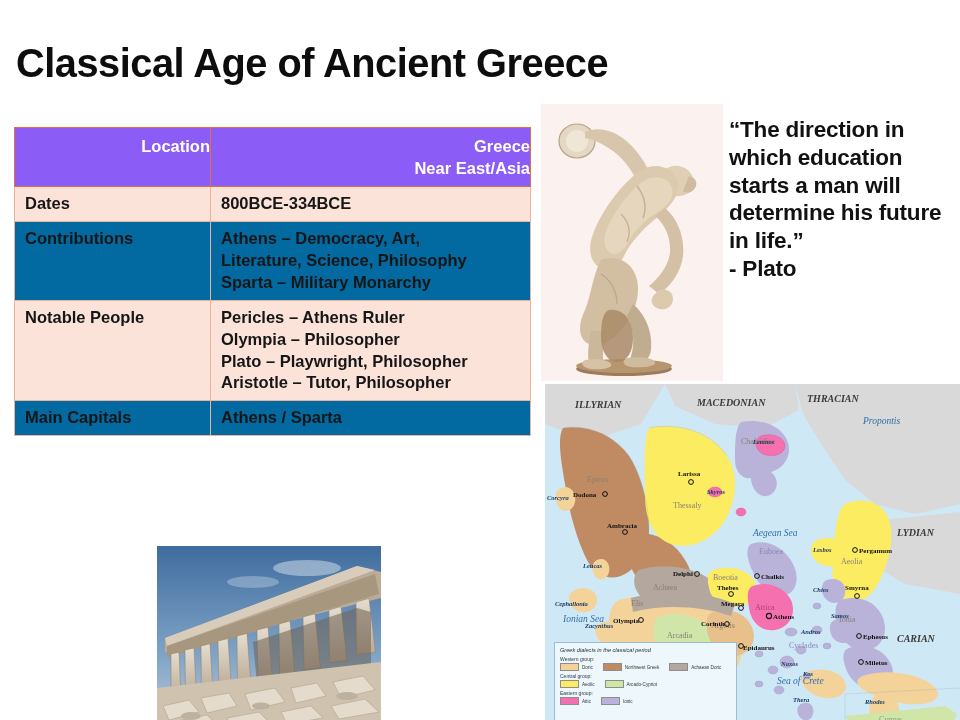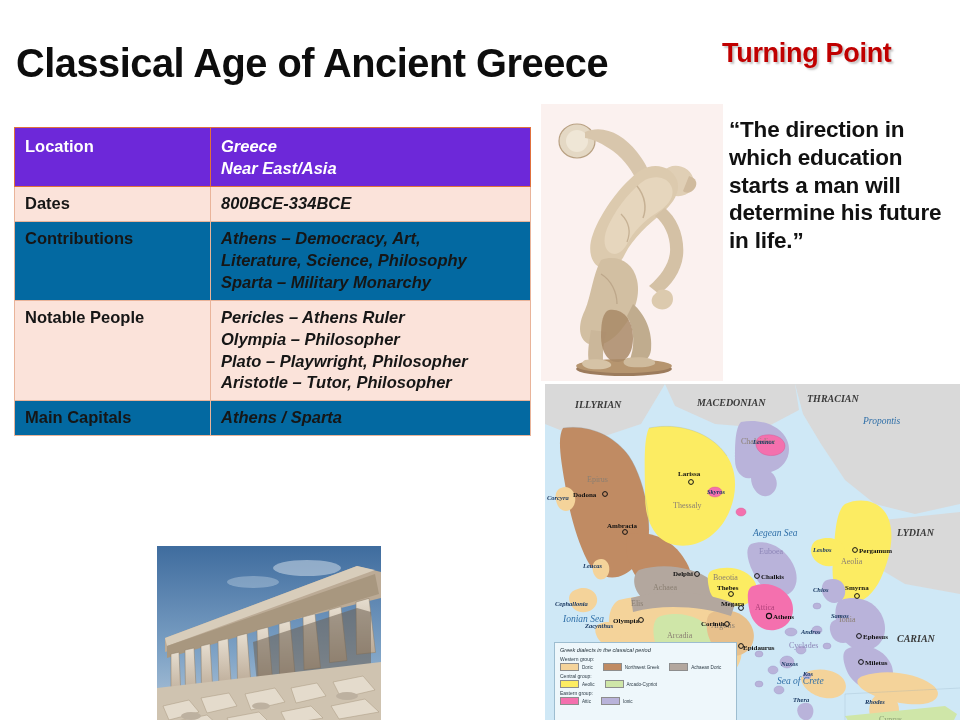--- a/index.html
+++ b/index.html
@@ -35,26 +35,26 @@
   .tbl td{
     border:1px solid #e9b49a;
     padding:6px 0 6px 10px;
     vertical-align:top;
     font-weight:bold;color:#161616;
     line-height:1.33;
   }
   .tbl col.c1{width:196px;}
   .tbl col.c2{width:320px;}
   .tbl tr.hdr td{
-    background:#6d28d9;color:#ffffff;border-color:#e0703c;
-    padding-top:8px;
+    background:#8b5cf6;color:#ffffff;border-color:#e0703c;
+    padding-top:8px;text-align:right;
   }
   .tbl tr.alt td{background:#fbe3da;margin-left:45px;}
   .tbl tr.plain td{background:#0369a1;}
-  .cellline{display:block;font-style:italic;}
+  .cellline{display:block;}
 
   
   .statue-box{
     position:absolute;left:541px;top:92px;width:182px;height:277px;
     background:#fbf1ef;overflow:hidden;
   }
   .statue-svg{position:absolute;left:0;top:0;}
 
   
   .quote{
@@ -90,21 +90,20 @@
   .legend .row{display:flex;align-items:center;gap:3px;margin-bottom:1px;}
   .legend .sw{width:17px;height:6px;border:.5px solid #8d8d8d;display:inline-block;}
   .legend .nm{font-size:4.6px;margin-right:7px;}
 </style>
 </head>
 <body>
 
 <div class="slide">
 
   <div class="title">Classical Age of Ancient Greece</div>
-  <div class="turning-point">Turning Point</div>
 
   <table class="tbl">
     <colgroup>
         <col class="c1">
         <col class="c2">
       </colgroup>
     <tbody id="tbl-body">
         <tr class="hdr">
           <td>Location</td>
           <td>
@@ -179,20 +178,21 @@
 
         <path d="M96 82 C104 92 106 104 102 114" stroke="#c6b194" stroke-width="1.5" fill="none"></path>
         <path d="M80 110 C88 118 90 128 86 138" stroke="#c6b194" stroke-width="1.3" fill="none"></path>
         <path d="M60 170 C70 176 76 188 76 200" stroke="#bda78a" stroke-width="1.3" fill="none"></path>
       </g>
     </svg>
   </div>
 
   <div class="quote">
     <span>“The direction in which education starts a man will determine his future in life.”</span>
+    <span class="attrib"> - Plato</span>
   </div>
 
   <div class="parthenon">
     <svg width="224" height="180" viewBox="0 0 224 180">
       <defs>
         <linearGradient id="sky" x1="0" y1="0" x2="0" y2="1">
           <stop offset="0%" stop-color="#3f6c9e"></stop>
           <stop offset="60%" stop-color="#7fa3c6"></stop>
           <stop offset="100%" stop-color="#b9cbdc"></stop>
         </linearGradient>

